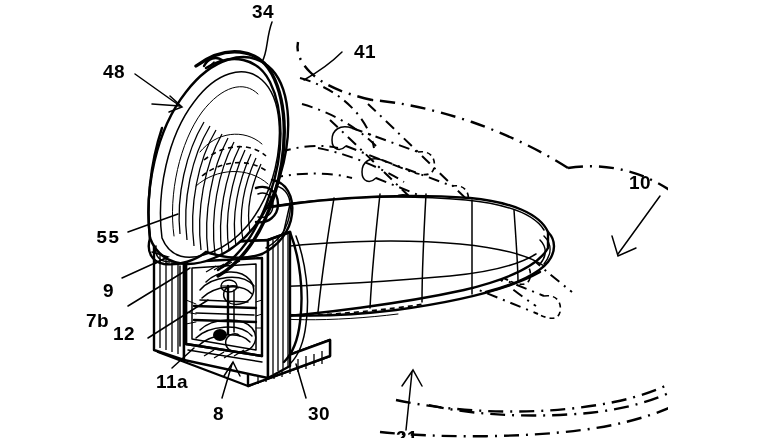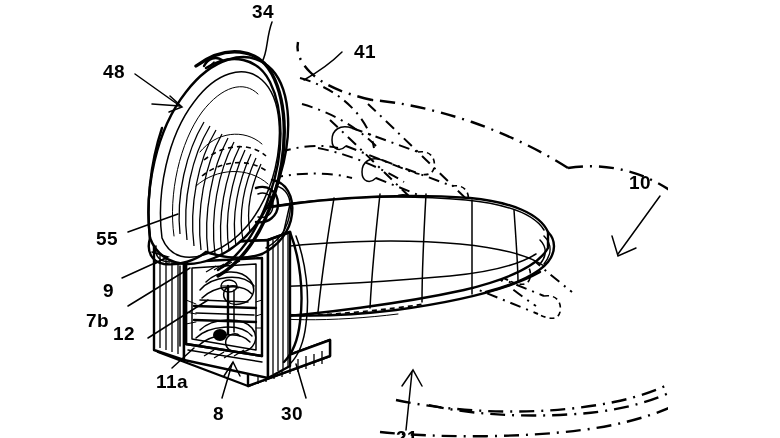--- a/index.html
+++ b/index.html
@@ -340,22 +340,22 @@
       <path class="leader" d="M 406,430 L 412,372"></path>
       <path class="leader" d="M 402,386 L 413,370 L 422,386"></path>
     </g>
 
   </svg>
 
   <div class="ref-label" style="left:252px; top:2px;">34</div>
   <div class="ref-label" style="left:354px; top:30px;margin-top:12px;">41</div>
   <div class="ref-label" style="left:103px; top:62px;">48</div>
   <div class="ref-label" style="left:629px; top:173px;">10</div>
-  <div class="ref-label" style="left:96px;  top:229px;">55</div>
+  <div class="ref-label" style="left:96px;  top:229px;font-family:Liberation Mono, monospace;">55</div>
   <div class="ref-label" style="left:103px; top:281px;">9</div>
   <div class="ref-label" style="left:86px;  top:311px;">7b</div>
   <div class="ref-label" style="left:113px; top:324px;">12</div>
   <div class="ref-label" style="left:156px; top:372px;">11a</div>
   <div class="ref-label" style="left:213px; top:404px;">8</div>
-  <div class="ref-label" style="left:281px; top:404px;">30</div>
+  <div class="ref-label" style="left:308px; top:404px;">30</div>
   <div class="ref-label" style="left:396px; top:428px;">21</div>
 
 </div>
 
 </body></html>

